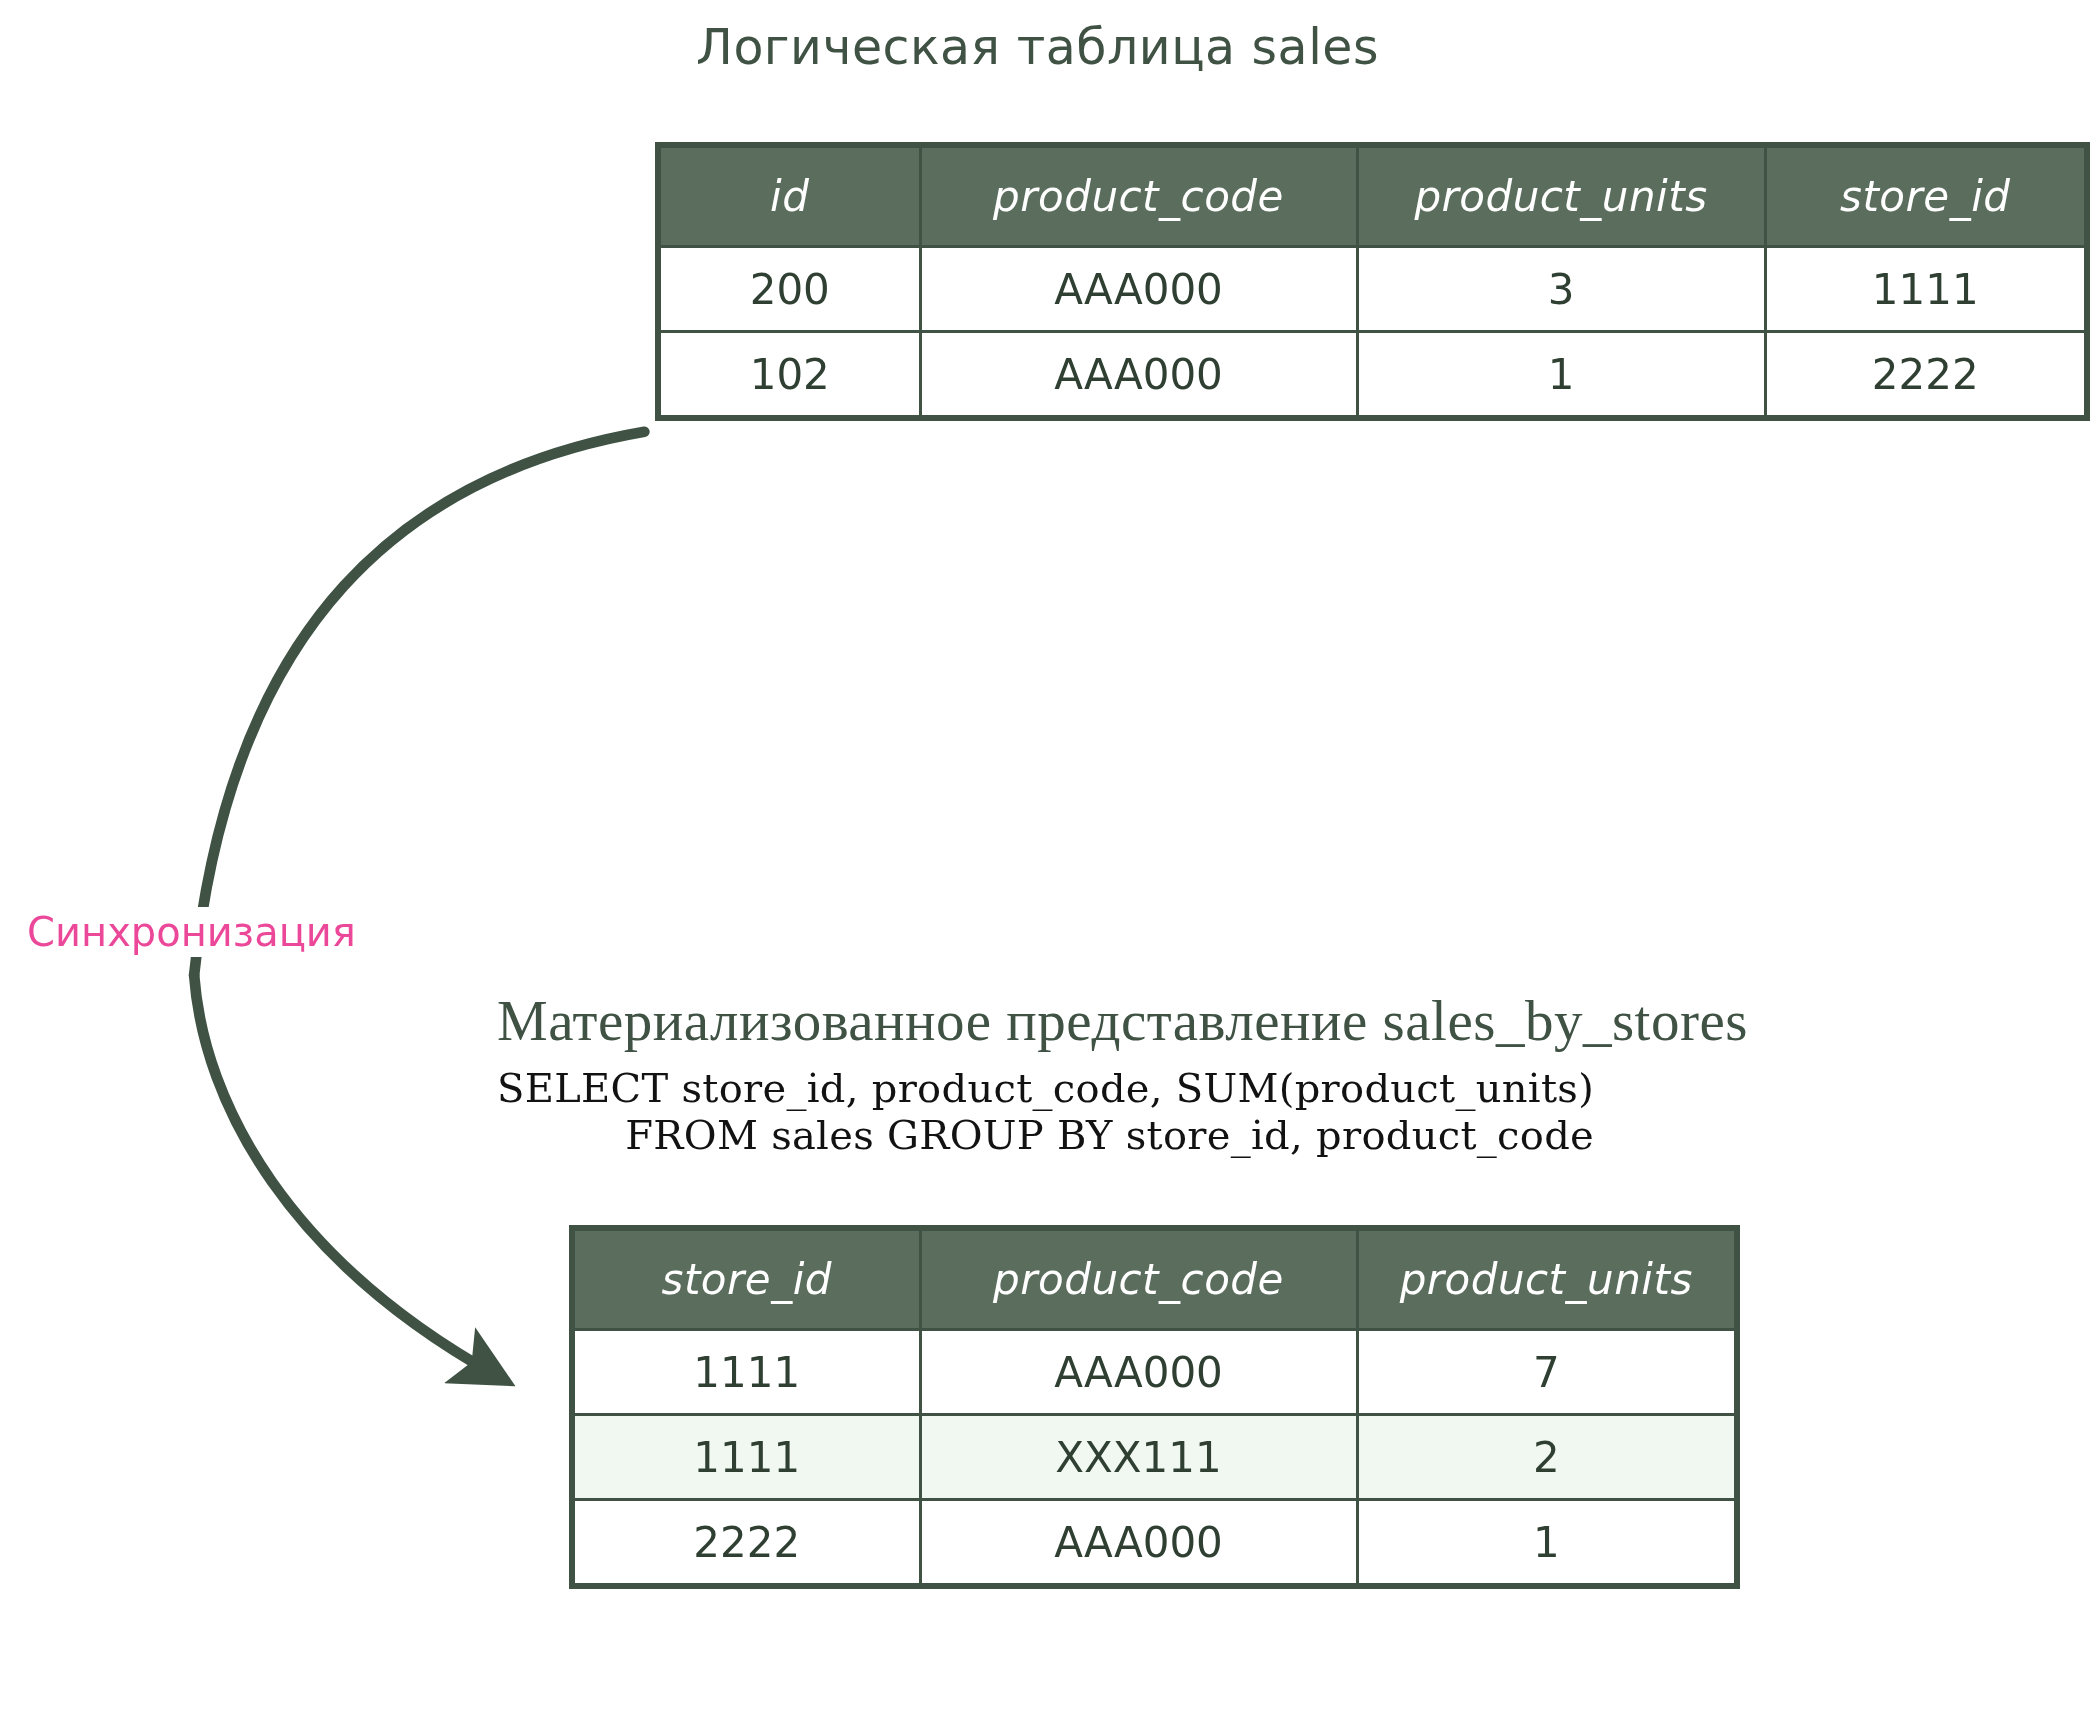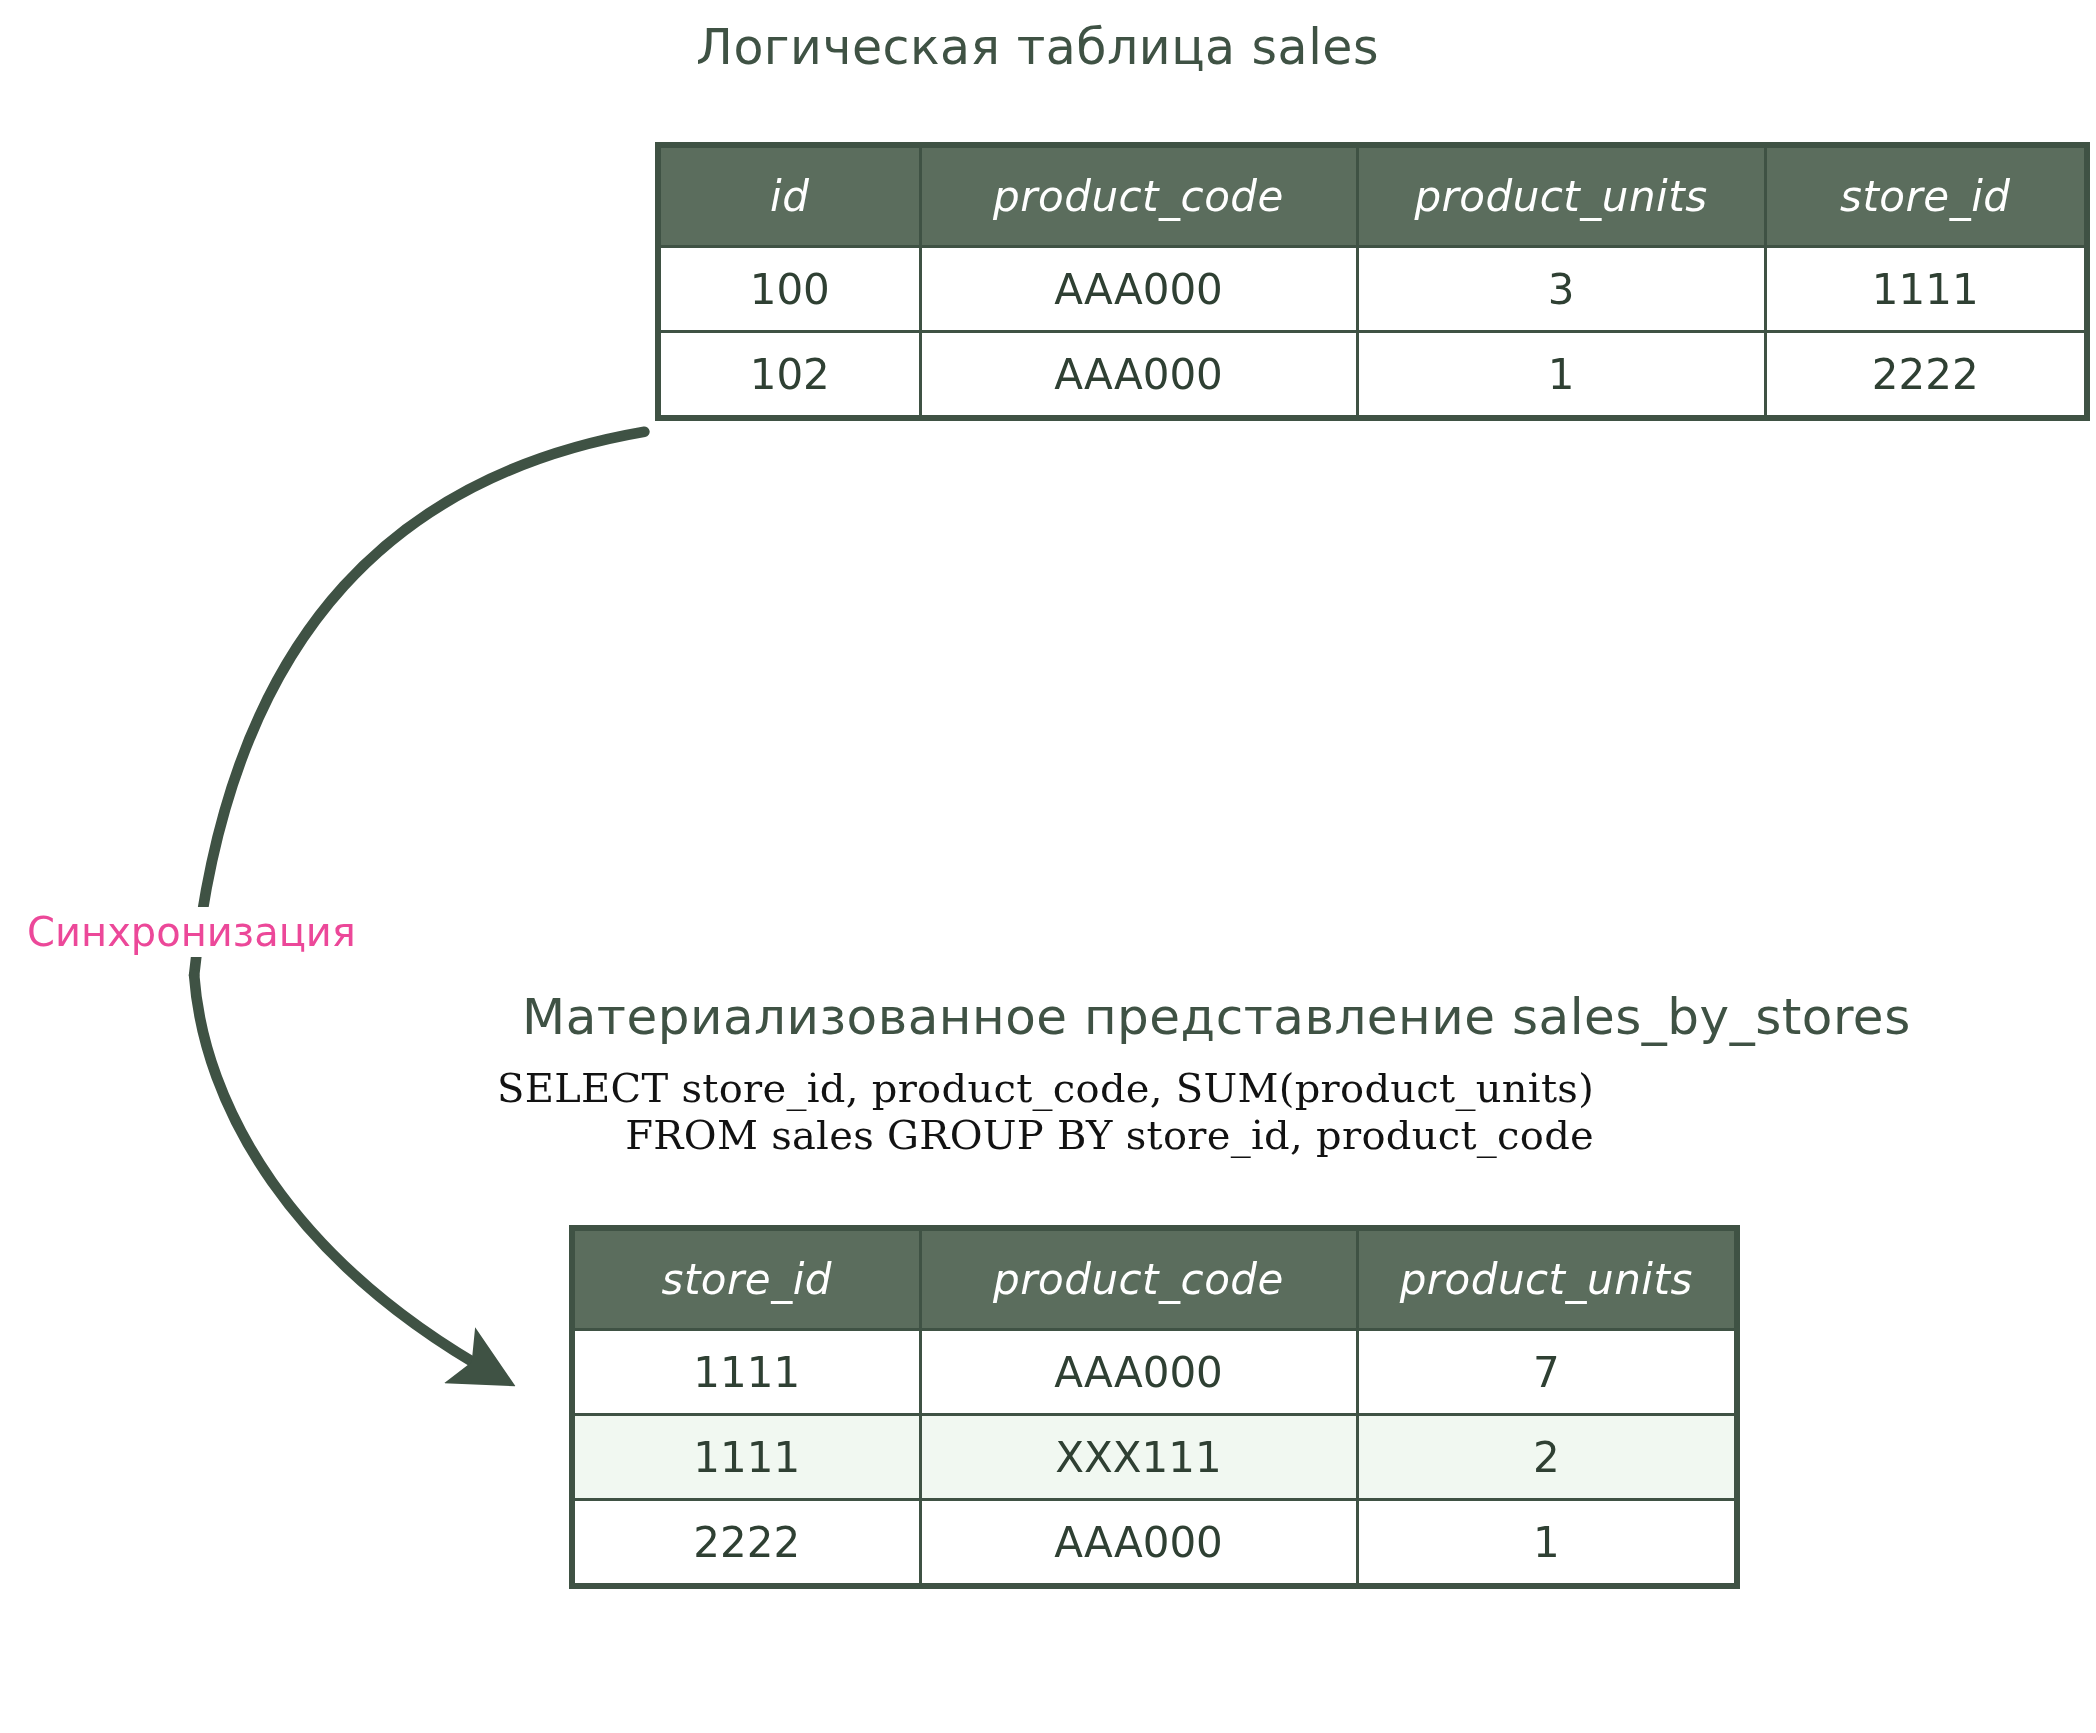--- a/index.html
+++ b/index.html
@@ -26,22 +26,23 @@
   }
   #title-sales {
     top: 19.4px;
     left: 0;
     width: 2075px;
     text-align: center;
     font-size: 49px;
   }
   #title-mv {
     top: 988px;
-    left: 522px;
-    font-size: 50px;
+    left: 497px;
+    font-size: 57px;
+    font-family: Liberation Serif, serif;
   }
 
   
   #sql-block {
     position: absolute;
     top: 1065px;
     left: 497px;
     color: #121212;
     font-family: "DejaVu Serif", serif;
     font-size: 40px;
@@ -159,21 +160,21 @@
   <thead>
     <tr>
       <th>id</th>
       <th>product_code</th>
       <th>product_units</th>
       <th>store_id</th>
     </tr>
   </thead>
   <tbody>
     <tr>
-      <td>100</td>
+      <td>200</td>
       <td>AAA000</td>
       <td>3</td>
       <td>1111</td>
     </tr>
     <tr>
       <td>102</td>
       <td>AAA000</td>
       <td>1</td>
       <td>2222</td>
     </tr>

